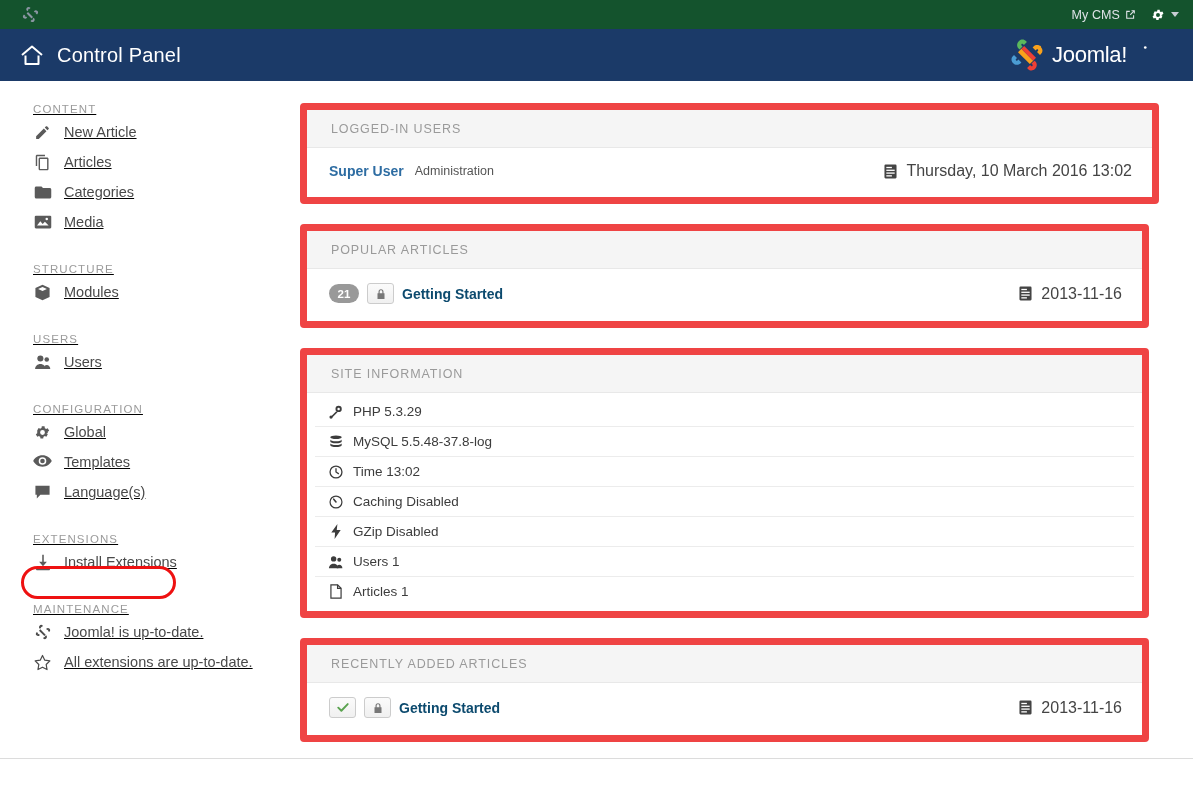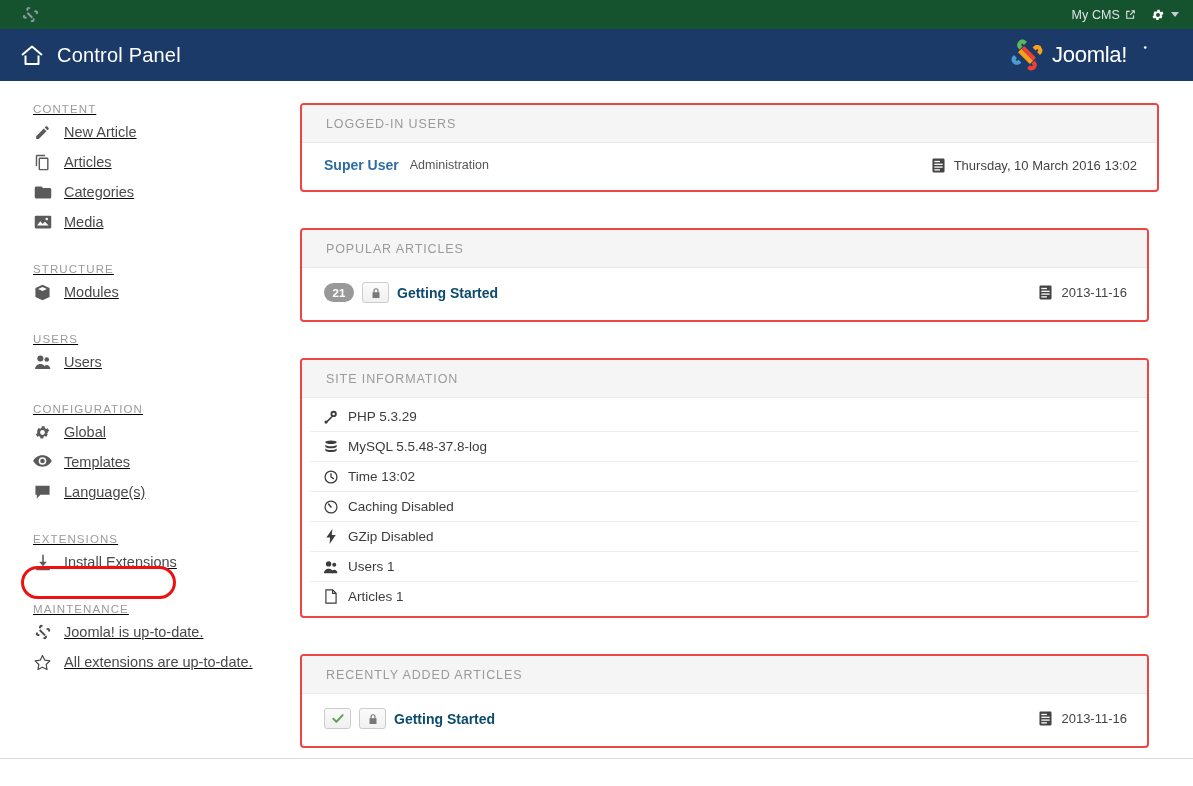--- a/index.html
+++ b/index.html
@@ -69,39 +69,39 @@
   .highlight-box {
     position: absolute; left: 21px; top: 485px;
     width: 155px; height: 33px;
     border: 3px solid #ee1111; border-radius: 17px;
     pointer-events: none; z-index: 5;
   }
   .sidebar { position: relative; }
 
   
   .panel {
-    border: 2px solid #ef4444; border-radius: 4px;
-    background: #fff; margin-bottom: 36px; overflow: hidden;
+    border: 7px solid #ef4444; border-radius: 4px;
+    background: #fff; margin-bottom: 20px; overflow: hidden;
   }
   .panel-head {
     background: #f5f5f5; border-bottom: 1px solid #e8e8e8;
     padding: 12px 16px 11px 24px;
     color: #9a9a9a; font-size: 12.5px; letter-spacing: .9px; text-transform: uppercase;
   }
   .panel-body { padding: 5px 10px 8px 10px; }
   .panel-body.tight { padding: 4px 8px 5px 8px; }
 
   .row {
     display: flex; align-items: center; justify-content: space-between;
     border-bottom: 1px solid #ececec; padding: 9px 10px 9px 12px;
     min-height: 33px;
   }
   .row:last-child { border-bottom: none; }
   .row-left { display: flex; align-items: center; gap: 8px; }
-  .row-right { display: flex; align-items: center; gap: 9px; color: #444; font-size: 13px; }
+  .row-right { display: flex; align-items: center; gap: 9px; color: #444; font-size: 16px; }
 
   .user-name { color: #2d6ca2; font-size: 14px; font-weight: bold; }
   .user-role { color: #555; font-size: 12.5px; margin-left: 3px; }
   .art-link { color: #0c4a6e; font-size: 14px; font-weight: bold; text-decoration: none; cursor: pointer; }
 
   .badge-count {
     display: inline-flex; align-items: center; justify-content: center;
     min-width: 30px; height: 19px; padding: 0 8px;
     background: #999999; color: #fff; font-size: 11.5px; font-weight: bold;
     border-radius: 10px;

